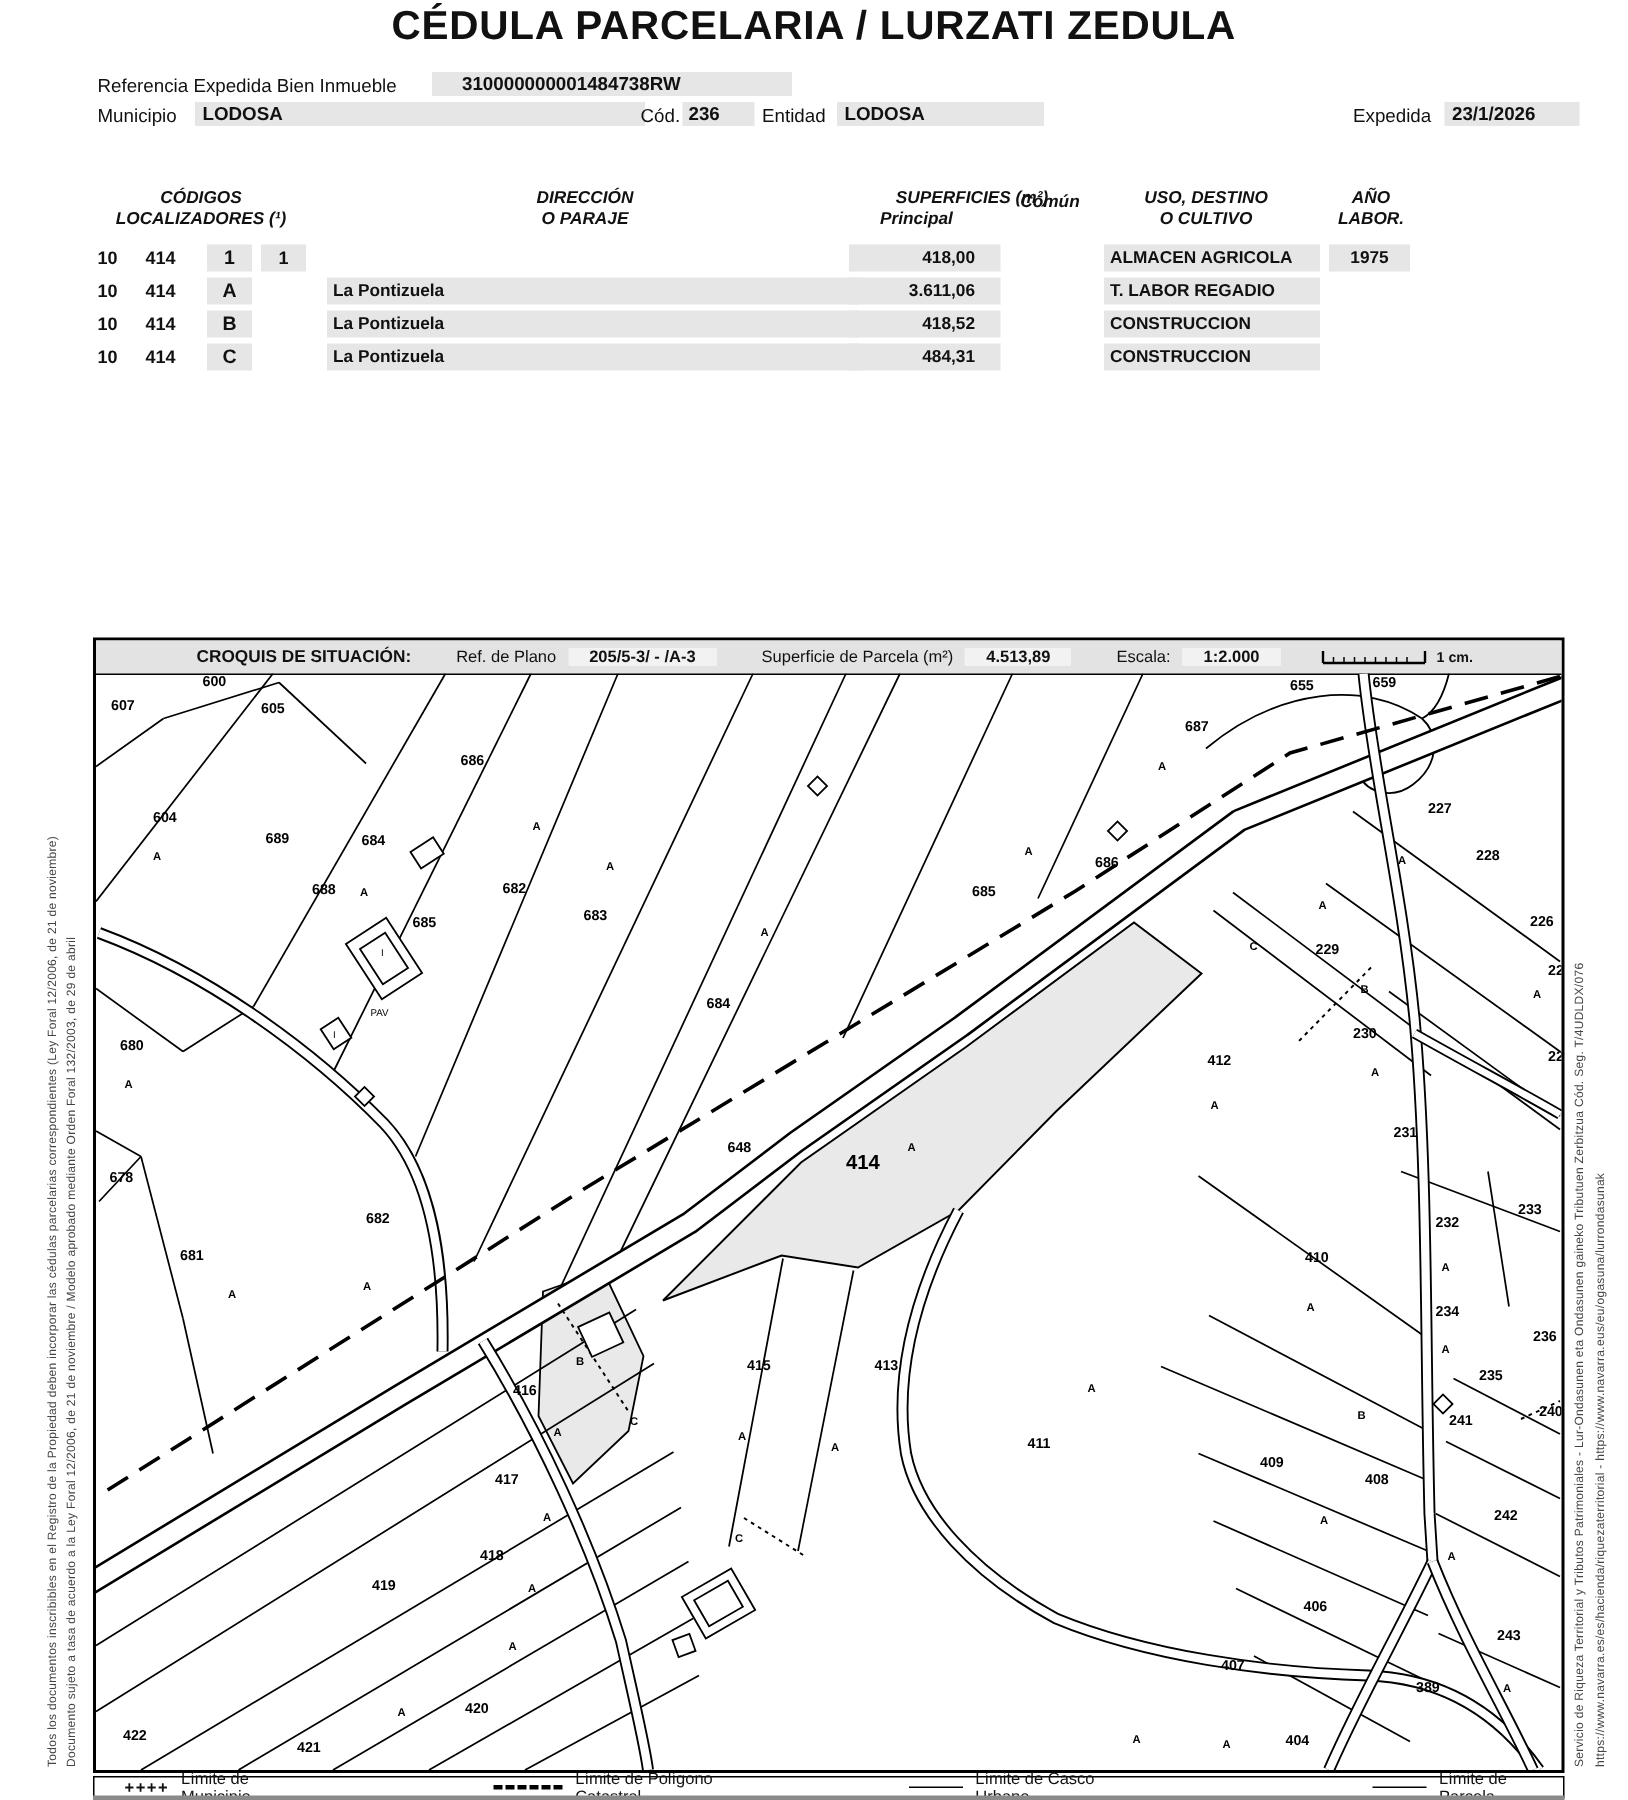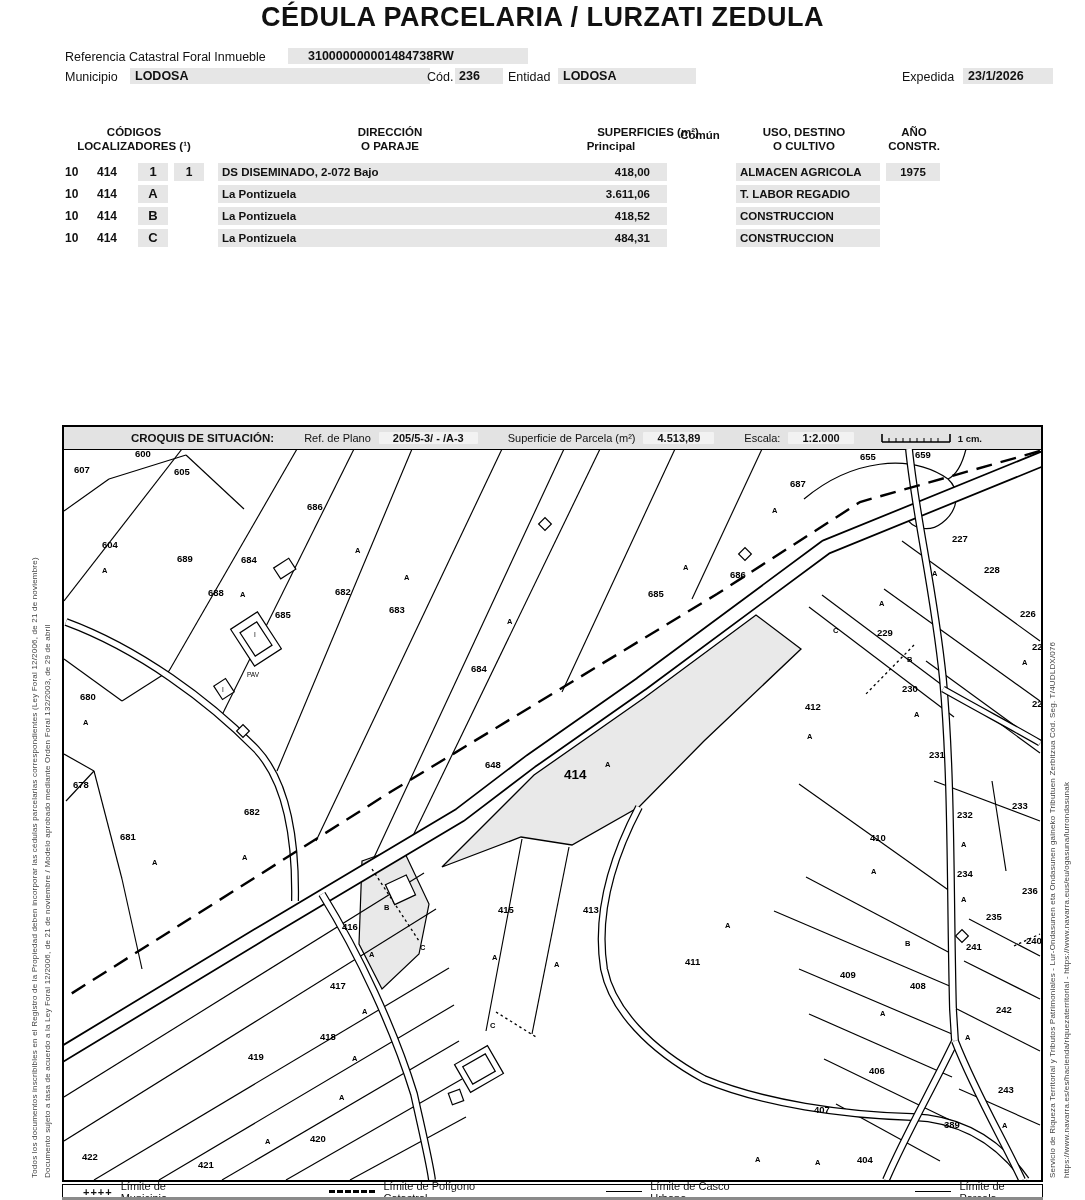--- a/index.html
+++ b/index.html
@@ -16,21 +16,21 @@
   #muni-lab{left:65px;top:70px;}
   #muni-val{left:130px;top:68px;width:290px;padding:1px 5px;}
   #cod-lab{left:427px;top:70px;}
   #cod-val{left:455px;top:68px;width:40px;padding:1px 4px;}
   #ent-lab{left:508px;top:70px;}
   #ent-val{left:558px;top:68px;width:128px;padding:1px 5px;}
   #exp-lab{left:902px;top:70px;}
   #exp-val{left:963px;top:68px;width:80px;padding:1px 5px;}
   #section-title{left:0;top:95px;width:1085px;text-align:center;font-size:15.5px;font-weight:bold;}
   
-  .th{font-size:11.5px;font-weight:bold;text-align:center;}
+  .th{font-size:11.5px;font-weight:bold;text-align:center;font-style:italic;}
   .trow{position:absolute;left:0;height:20px;width:1085px;}
   .tc{position:absolute;font-size:12px;font-weight:bold;white-space:nowrap;line-height:18px;}
   .c-pol{left:65px;width:26px;}
   .c-par{left:97px;width:38px;}
   .c-sub{left:138px;width:30px;text-align:center;background:#e6e6e6;font-size:13px;}
   .c-unit{left:174px;width:30px;text-align:center;}
   .c-unit.g{background:#e6e6e6;}
   .c-dir{left:218px;width:350px;background:#e6e6e6;padding-left:4px;font-size:11.5px;}
   .c-pri{left:566px;width:84px;background:#e6e6e6;text-align:right;padding-right:17px;font-size:11.5px;}
   .c-com{left:660px;width:58px;background:#e6e6e6;}
@@ -63,21 +63,21 @@
   .leg-lab{margin-right:0;}
   #bottom-strip{left:62px;top:1197px;width:981px;height:3px;background:#8a8a8a;}
 </style>
 </head>
 <body>
 
 <div id="page">
 
   <div class="abs" id="doc-title">CÉDULA PARCELARIA / LURZATI ZEDULA</div>
 
-  <div class="abs lab" id="ref-row">Referencia Catastral Foral Inmueble</div>
+  <div class="abs lab" id="ref-row">Referencia Expedida Bien Inmueble</div>
   <div class="abs val gbox" id="ref-val">310000000001484738RW</div>
 
   <div class="abs lab" id="muni-lab">Municipio</div>
   <div class="abs val gbox" id="muni-val">LODOSA</div>
   <div class="abs lab" id="cod-lab">Cód.</div>
   <div class="abs val gbox" id="cod-val">236</div>
   <div class="abs lab" id="ent-lab">Entidad</div>
   <div class="abs val gbox" id="ent-val">LODOSA</div>
   <div class="abs lab" id="exp-lab">Expedida</div>
   <div class="abs val gbox" id="exp-val">23/1/2026</div>
@@ -86,29 +86,28 @@
   <div class="abs th" style="left:64px;top:126px;width:140px;">CÓDIGOS</div>
   <div class="abs th" style="left:64px;top:140px;width:140px;">LOCALIZADORES (¹)</div>
   <div class="abs th" style="left:300px;top:126px;width:180px;">DIRECCIÓN</div>
   <div class="abs th" style="left:300px;top:140px;width:180px;">O PARAJE</div>
   <div class="abs th" style="left:570px;top:126px;width:156px;">SUPERFICIES (m²)</div>
   <div class="abs th" style="left:566px;top:140px;width:90px;">Principal</div>
   <div class="abs th" style="left:660px;top:129px;width:80px;">Común</div>
   <div class="abs th" style="left:732px;top:126px;width:144px;">USO, DESTINO</div>
   <div class="abs th" style="left:732px;top:140px;width:144px;">O CULTIVO</div>
   <div class="abs th" style="left:886px;top:126px;width:56px;">AÑO</div>
-  <div class="abs th" style="left:886px;top:140px;width:56px;">CONSTR.</div>
+  <div class="abs th" style="left:886px;top:140px;width:56px;">LABOR.</div>
 
   <div class="abs" id="table-body">
       <div class="trow" style="top: 163px;">
         <span class="tc c-pol">10</span>
         <span class="tc c-par">414</span>
         <span class="tc c-sub">1</span>
         <span class="tc c-unit g">1</span>
-        <span class="tc c-dir">DS DISEMINADO, 2-072 Bajo</span>
         <span class="tc c-pri">418,00</span>
         <span class="tc c-com"></span>
         <span class="tc c-uso">ALMACEN AGRICOLA</span>
         <span class="tc c-ano">1975</span>
       </div>
       <div class="trow" style="top: 185px;">
         <span class="tc c-pol">10</span>
         <span class="tc c-par">414</span>
         <span class="tc c-sub">A</span>
         <span class="tc c-unit"></span>

